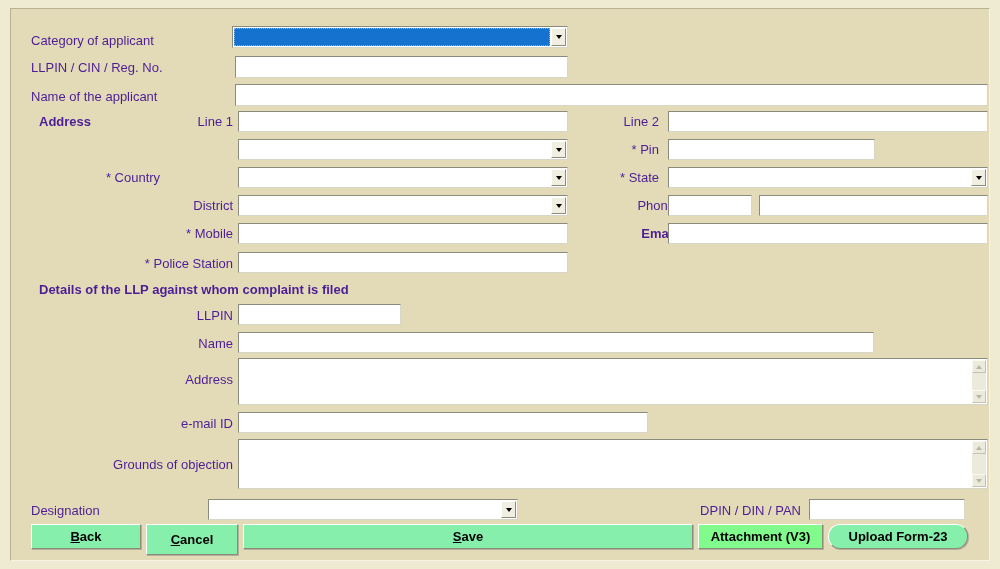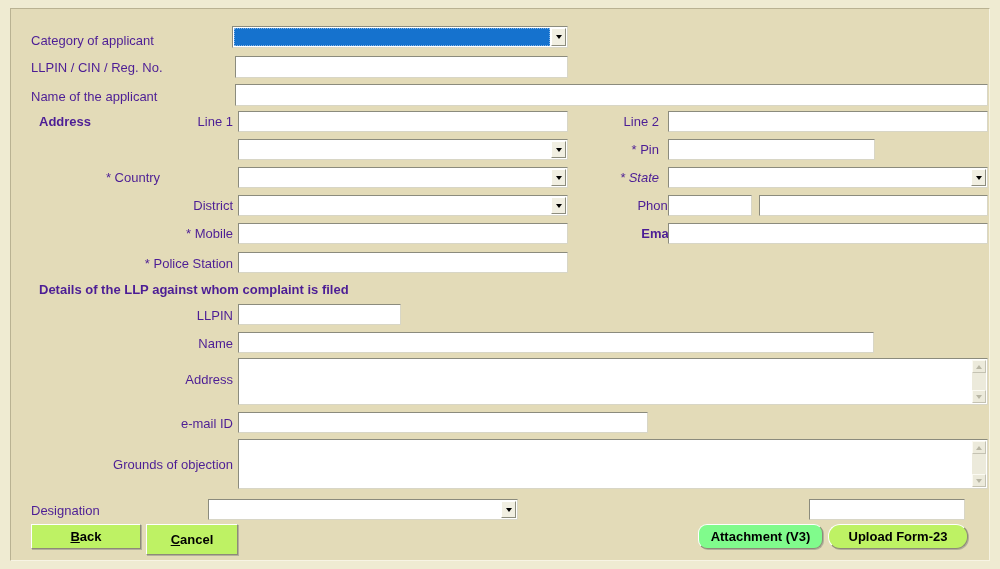--- a/index.html
+++ b/index.html
@@ -132,21 +132,21 @@
     margin-left: -3px; margin-top: -2px;
     border-left: 3px solid transparent;
     border-right: 3px solid transparent;
   }
   .ta .sb .ar.up::after { border-bottom: 4px solid #b8b6a4; }
   .ta .sb .ar.dn::after { border-top: 4px solid #b8b6a4; }
 
   
   .btn {
     position: absolute;
-    background: #bef264;
+    background: #86efac;
     border: 1px solid #ffffff;
     border-right-color: #8e8a78;
     border-bottom-color: #8e8a78;
     box-sizing: border-box;
     font-size: 13px;
     font-weight: bold;
     color: #000;
     display: flex;
     align-items: center;
     justify-content: center;
@@ -187,21 +187,21 @@
     </div>
 
     <div class="lbl r" style="left:548px; top:133px; width:100px;">* Pin</div>
     <div class="fld" style="left:657px; top:130px; width:207px; height:21px;"></div>
 
     <div class="lbl r" style="left:22px; top:161px; width:200px;text-align:center;">* Country</div>
     <div class="combo" style="left:227px; top:158px; width:330px; height:21px;">
       <div class="arrowbox"></div>
     </div>
 
-    <div class="lbl r" style="left:548px; top:161px; width:100px;font-style:italic;">* State</div>
+    <div class="lbl r" style="left:548px; top:161px; width:100px;">* State</div>
     <div class="combo" style="left:657px; top:158px; width:320px; height:21px;">
       <div class="arrowbox"></div>
     </div>
 
     <div class="lbl r" style="left:22px; top:189px; width:200px;">District</div>
     <div class="combo" style="left:227px; top:186px; width:330px; height:21px;">
       <div class="arrowbox"></div>
     </div>
 
     <div class="lbl r" style="left:564px; top:189px; width:100px;">Phone</div>
@@ -242,32 +242,36 @@
         <div class="ar up"></div>
         <div class="ar dn"></div>
       </div>
     </div>
 
     <div class="lbl" style="left:20px; top:494px;">Designation</div>
     <div class="combo" style="left:197px; top:490px; width:310px; height:21px;">
       <div class="arrowbox"></div>
     </div>
 
+    <div class="lbl r" style="left:600px; top:494px; width:190px;">DPIN / DIN / PAN</div>
     <div class="fld" style="left:798px; top:490px; width:156px; height:21px;"></div>
 
     <div class="btn" style="left:20px; top:515px; width:110px; height:25px;">
       <span><u>B</u><span>ack</span></span>
     </div>
 
     <div class="btn" style="left:135px; top:515px; width:92px; height:31px;">
       <span><u>C</u><span>ancel</span></span>
     </div>
 
-
-    <div class="btn green" style="left:687px; top:515px; width:125px; height:25px;border-radius:9px;">
+    <div class="btn" style="left:232px; top:515px; width:450px; height:25px;">
+      <span><u>S</u><span>ave</span></span>
+    </div>
+
+    <div class="btn green" style="left:687px; top:515px; width:125px; height:25px;">
       <span>Attachment (V3)</span>
     </div>
 
     <div class="btn" style="left:817px; top:515px; width:140px; height:25px;border-radius:12px;">
       <span>Upload Form-23</span>
     </div>
 
   </div>
 </div>
 

